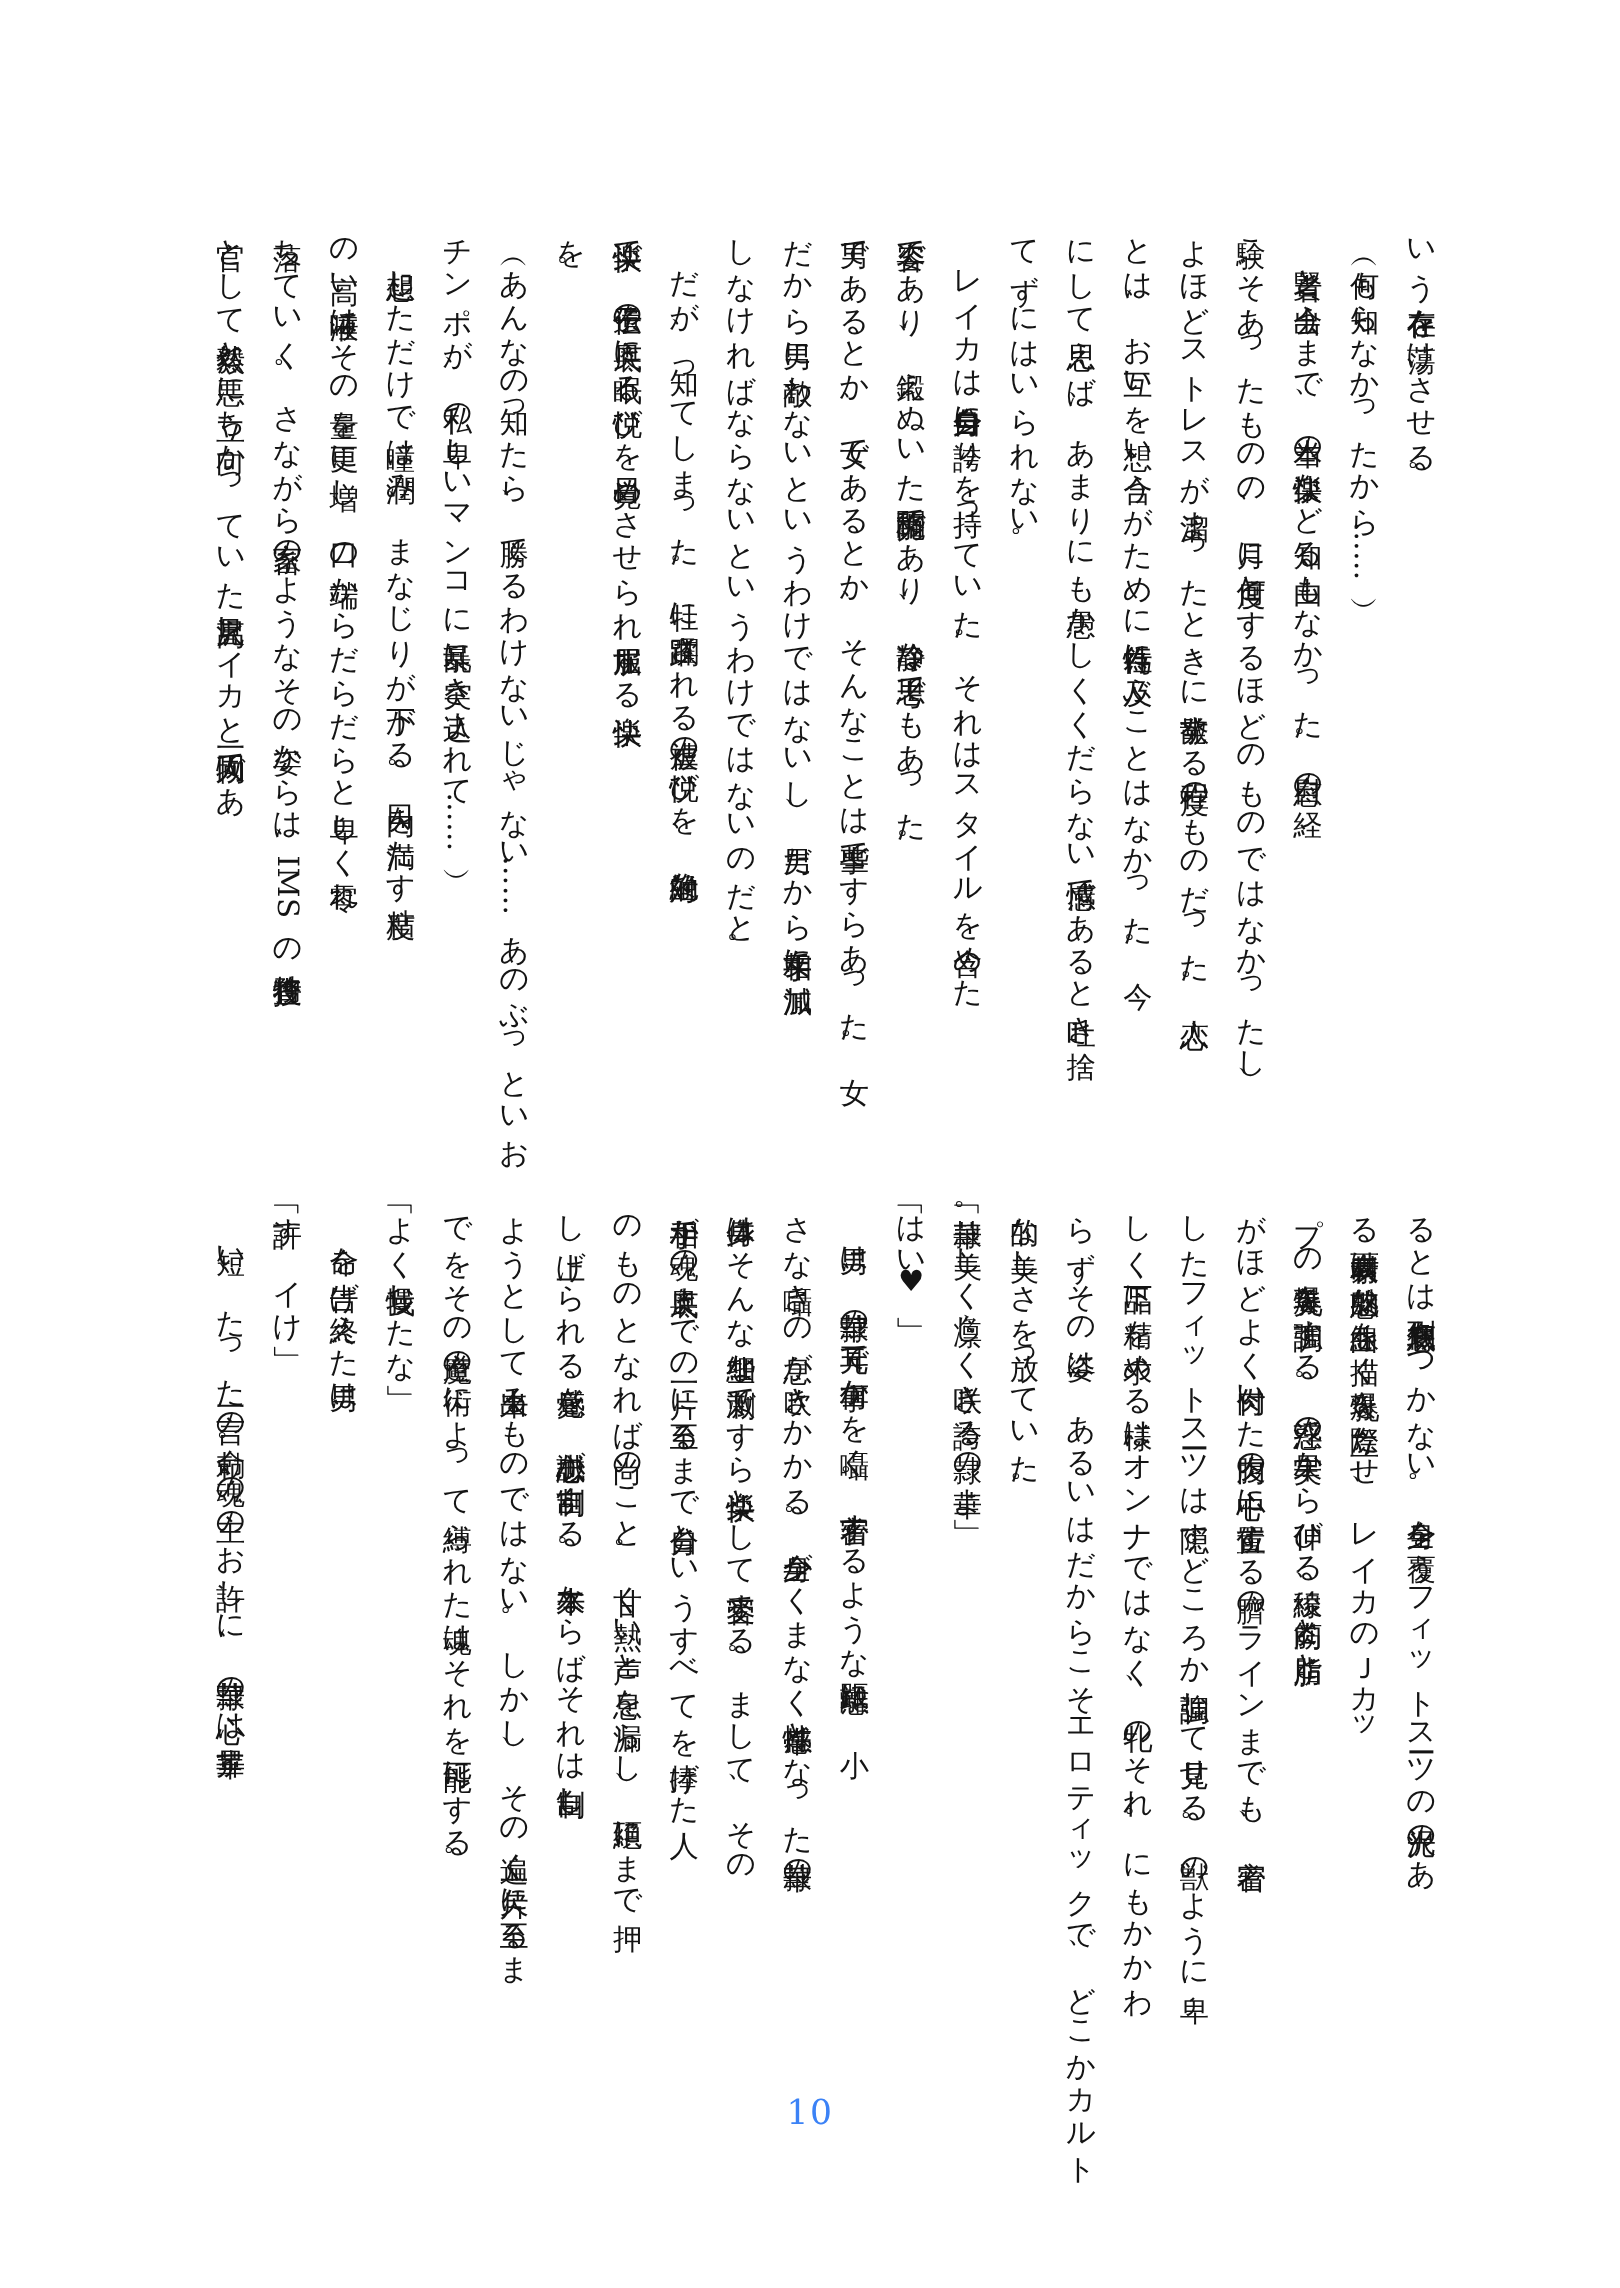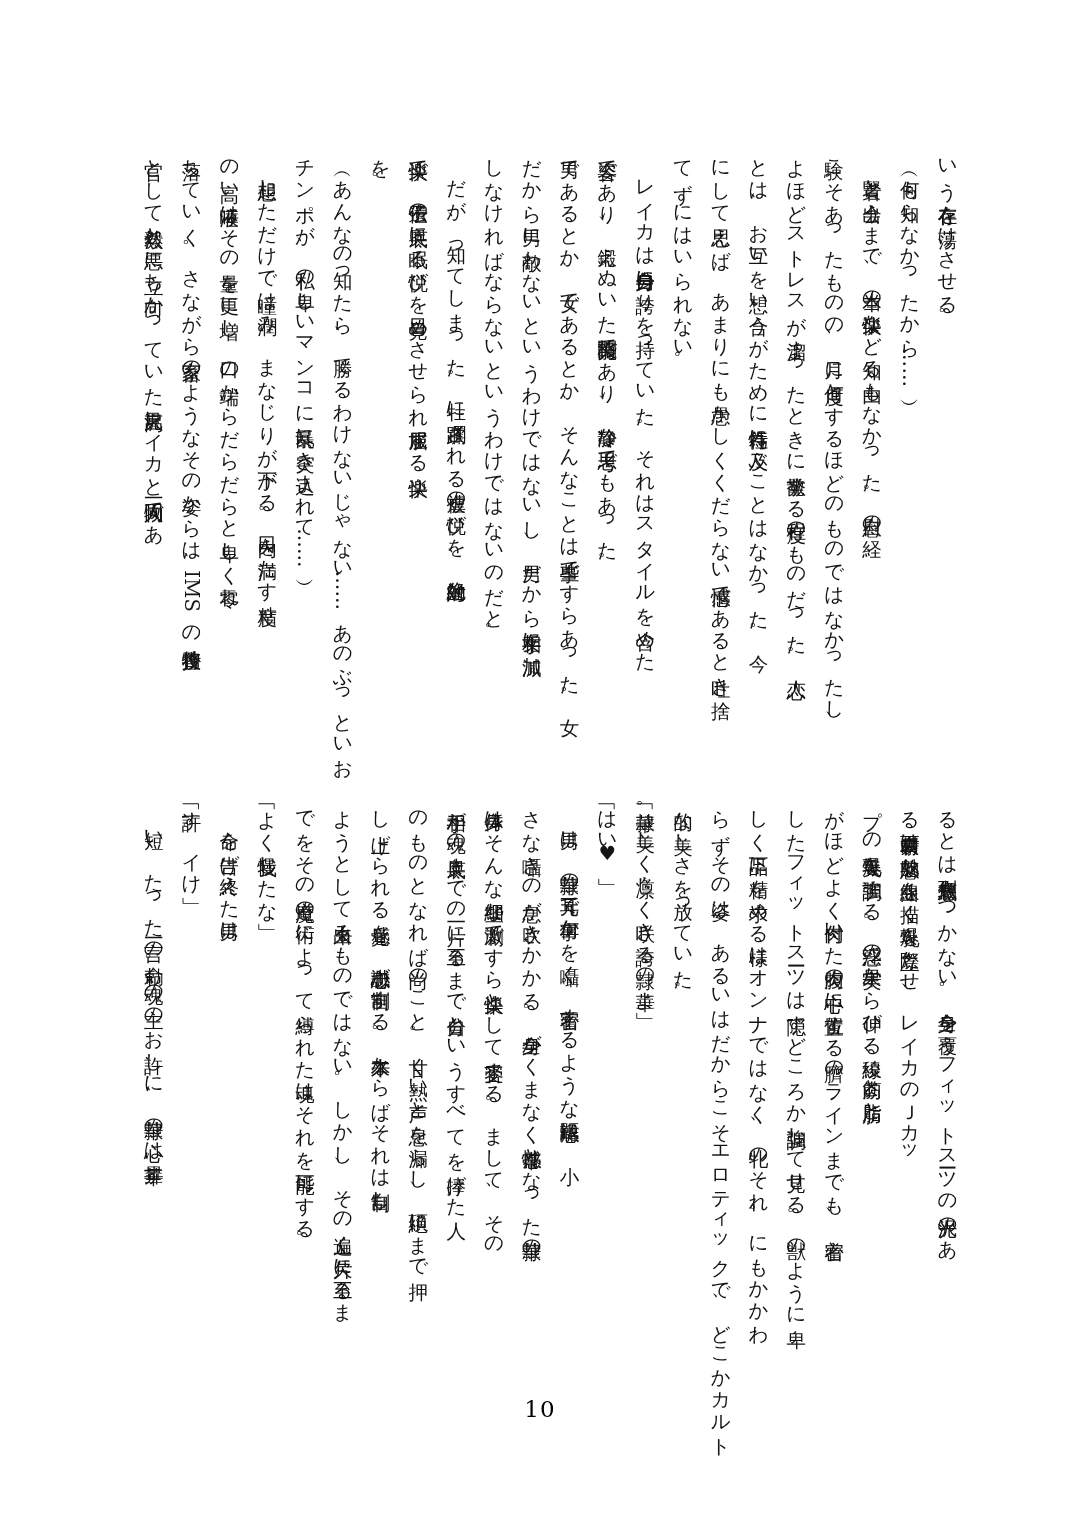--- a/index.html
+++ b/index.html
@@ -29,21 +29,21 @@
   .text-block.top { top: 146px; }
   .text-block.bottom { top: 797px; }
   .col { margin: 0; padding: 0; }
   .page-number {
     position: absolute;
     top: 1396px;
     left: 0;
     width: 100%;
     text-align: center;
     font-size: 23px;
-    color: #000000;
+    color: #3b82f6;
     letter-spacing: 1px;
   }
 </style>
 </head>
 <body>
 
 <div class="page">
   <div class="text-block top" id="top-block">
       <div class="col">いう存在を蕩けさせる。</div>
       <div class="col">　（何も知らなかったから……）</div>

